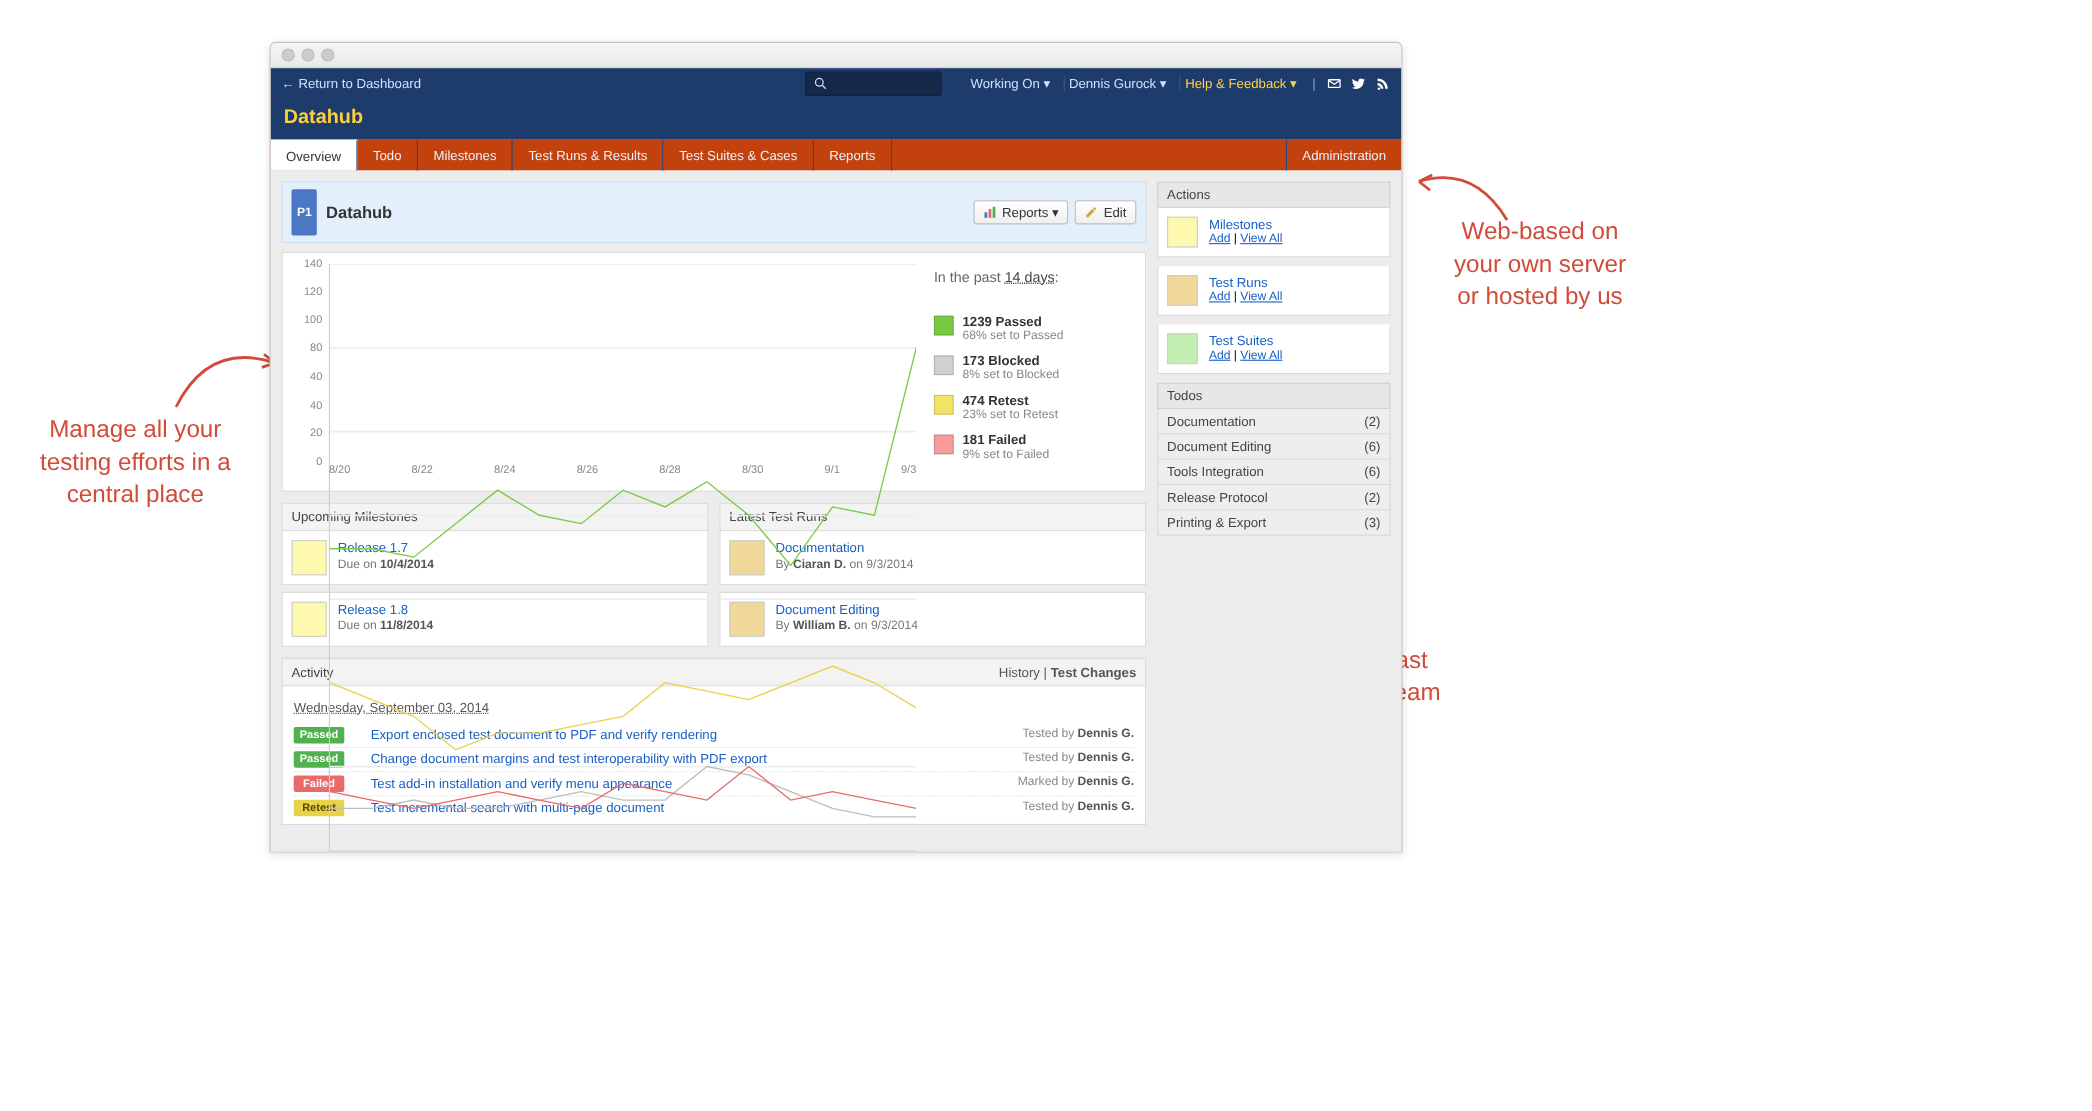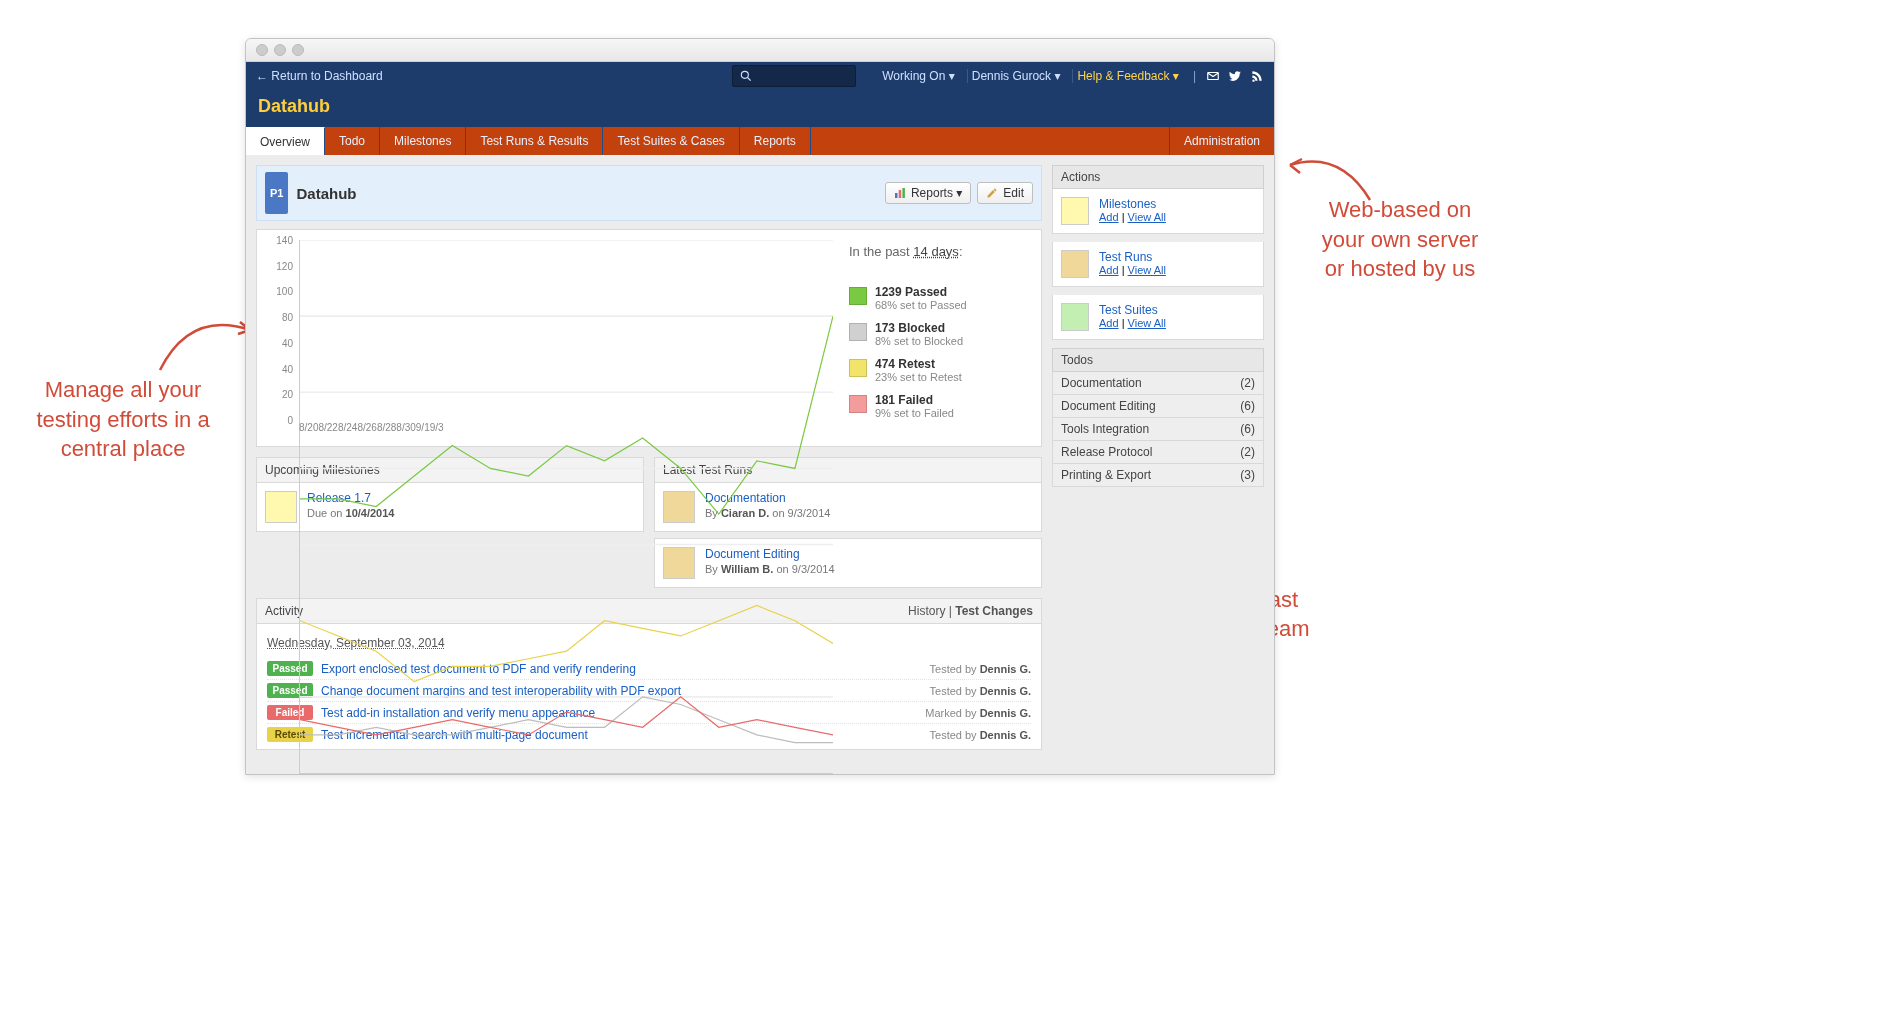--- a/index.html
+++ b/index.html
@@ -35,21 +35,21 @@
   .page-head{background:#e4effc;border:1px solid #cddff3;display:flex;align-items:center;padding:6px 8px;margin-bottom:8px}
   .priority-badge{background:#4a78c4;color:#fff;font-size:11px;font-weight:bold;padding:15px 5px;border-radius:2px;margin-right:8px}
   .page-title{font-size:15px;font-weight:bold;color:#333;flex:1}
   .btn{background:linear-gradient(#fff,#efefef);border:1px solid #bfbfbf;border-radius:3px;padding:3px 8px;font-size:12px;color:#333;display:flex;align-items:center;gap:5px;cursor:pointer;margin-left:6px}
   
   .chart-box{background:#fff;border:1px solid #d9d9d9;padding:10px 12px 6px 12px;display:flex;gap:16px}
   .chart-area{flex:1;position:relative;height:200px}
   .y-axis{position:absolute;left:0;top:0;bottom:20px;width:28px;font-size:10px;color:#888}
   .y-tick{position:absolute;right:4px;transform:translateY(50%);}
   .plot{position:absolute;left:30px;right:0;top:0;bottom:20px;border-left:1px solid #ccc;border-bottom:1px solid #ccc}
-  .x-axis{position:absolute;left:30px;right:0;bottom:0;height:18px;font-size:10px;color:#888;display:flex;justify-content:flex-start}
+  .x-axis{position:absolute;left:30px;right:0;bottom:0;height:18px;font-size:10px;color:#888;display:flex;justify-content:space-between}
   .legend{width:180px;padding-top:4px}
   .legend-title{font-size:13px;color:#666;margin-bottom:26px}
   .legend-title .days{text-decoration:underline dotted;color:#444}
   .legend-item{display:flex;gap:8px;margin-bottom:10px}
   .swatch{width:16px;height:16px;border:1px solid rgba(0,0,0,.15);margin-top:2px}
   .leg-main{font-size:12px}
   .leg-strong{font-weight:bold;color:#333}
   .leg-sub{color:#888;font-size:11px}
   
   .two-col{display:flex;gap:10px;margin-top:10px}
@@ -65,21 +65,21 @@
   .card-title{color:#1a5fc4;cursor:pointer}
   .card-sub{color:#777;font-size:11px;margin-top:2px}
   .card-sub b{color:#555}
   
   .activity-head{background:#f3f3f3;border:1px solid #d9d9d9;padding:5px 8px;font-size:12px;color:#444;display:flex;margin-top:10px}
   .activity-head .flex{flex:1}
   .activity-links{color:#555}
   .activity-links .tc{font-weight:bold}
   .activity-body{background:#fff;border:1px solid #d9d9d9;border-top:none;padding:8px 10px 4px;font-size:12px}
   .activity-date{color:#555;text-decoration:underline dotted;margin:4px 0 8px}
-  .act-row{display:flex;align-items:center;gap:8px;padding:3px 0;border-top:1px dotted #e3e3e3}
+  .act-row{display:flex;align-items:flex-start;gap:24px;padding:3px 0;border-top:1px dotted #e3e3e3}
   .act-row:first-of-type{border-top:none}
   .pill{color:#fff;font-size:10px;font-weight:bold;padding:2px 0;width:46px;text-align:center;border-radius:2px}
   .pill.passed{background:#4fb24f}
   .pill.failed{background:#e86a6a}
   .pill.retest{background:#e8d24a;color:#5a4a00}
   .act-title{color:#1a5fc4;flex:1;cursor:pointer}
   .act-by{color:#888;font-size:11px}
   .act-by b{color:#555}
   
   .side-head{background:#e7e7e7;border:1px solid #d0d0d0;padding:4px 8px;font-size:12px;color:#444}
@@ -267,20 +267,27 @@
           <div class="panel">
             <div class="panel-head">Upcoming Milestones</div>
             <div id="upcoming-cards">
                 <div class="card">
                   <div class="card-ico yellow"></div>
                   <div class="card-body">
                     <div class="card-title">Release 1.7</div>
                     <div class="card-sub">Due on <b>10/4/2014</b></div>
                   </div>
                 </div>
+                <div class="card">
+                  <div class="card-ico yellow"></div>
+                  <div class="card-body">
+                    <div class="card-title">Release 1.8</div>
+                    <div class="card-sub">Due on <b>11/8/2014</b></div>
+                  </div>
+                </div>
               </div>
           </div>
           <div class="panel">
             <div class="panel-head">Latest Test Runs</div>
             <div id="latest-cards">
                 <div class="card">
                   <div class="card-ico tan"></div>
                   <div class="card-body">
                     <div class="card-title">Documentation</div>
                     <div class="card-sub">By <b>Ciaran D.</b> on 9/3/2014</div>

